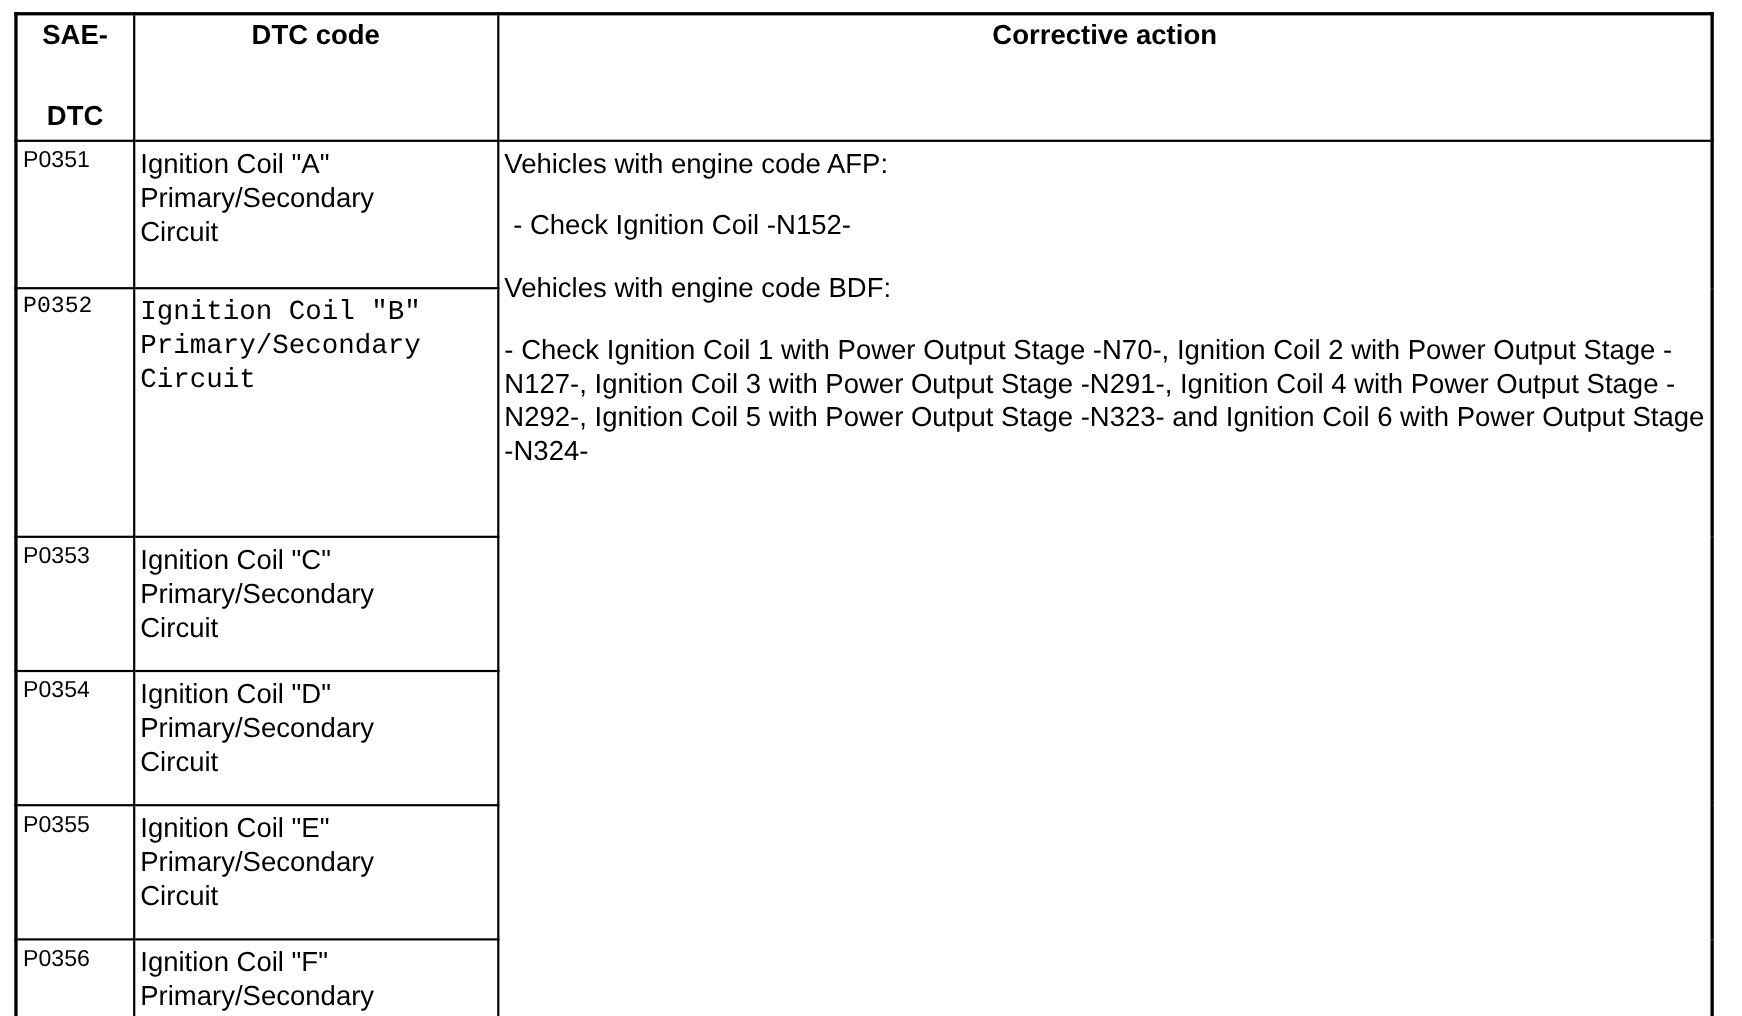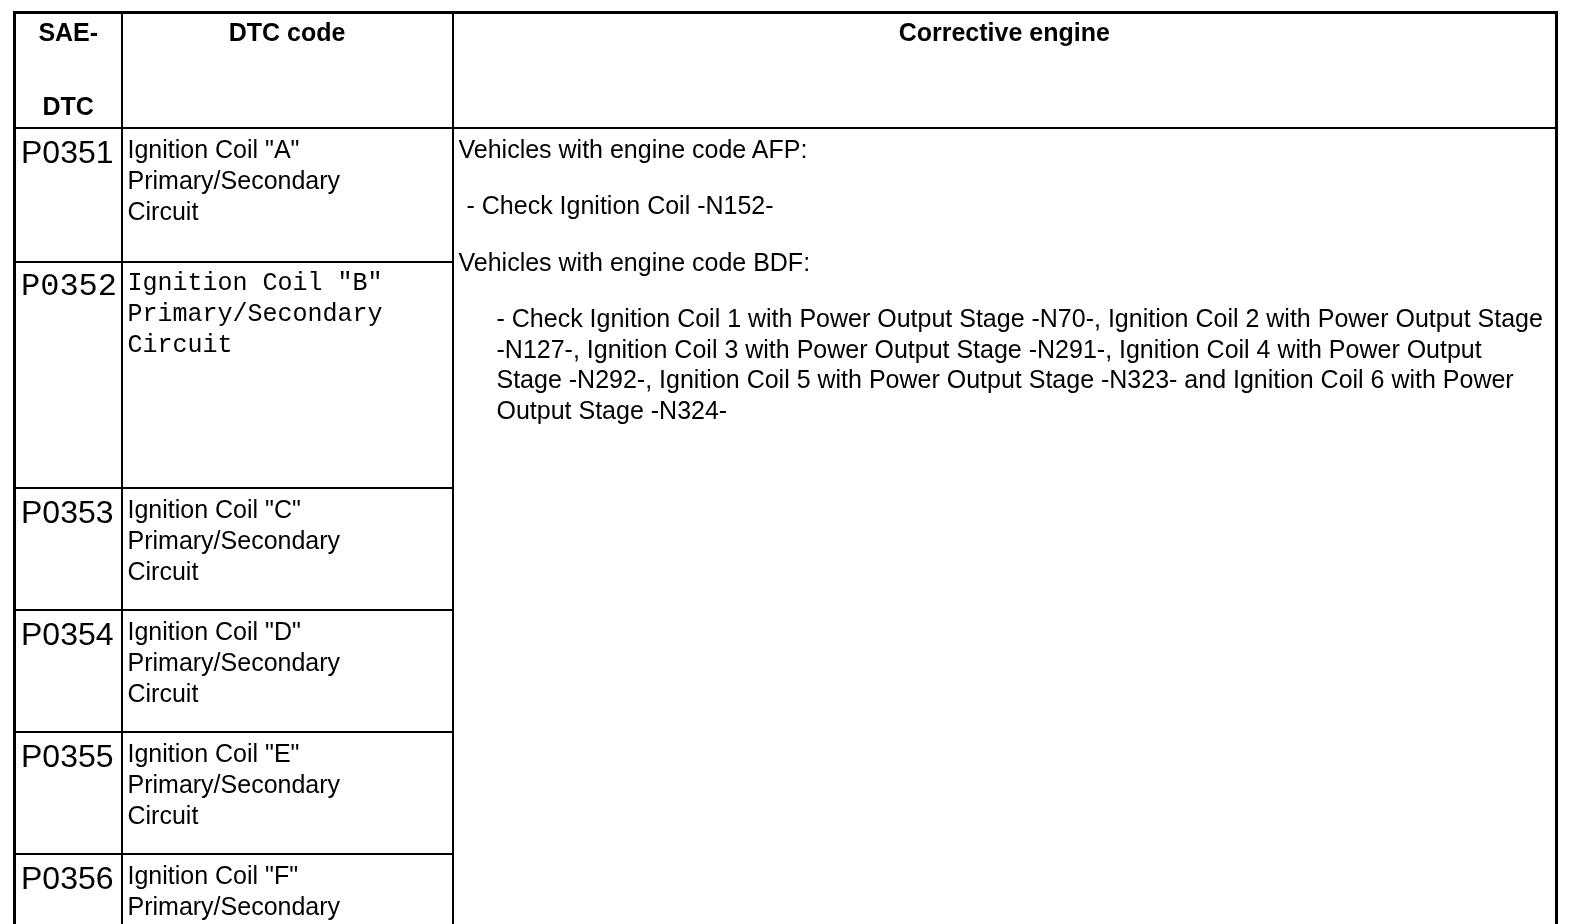--- a/index.html
+++ b/index.html
@@ -64,21 +64,21 @@
   .hdr-sae .l1 { display: block; }
   .hdr-sae .l2 { display: block; margin-top: 48px; }
 
   .hdr-center {
     padding-top: 17px;
     box-sizing: border-box;
   }
 
   
   .code-cell {
-    font-size: 32px;
+    font-size: 21px;
     line-height: 1.18;
     padding: 11px 0 0 14px;
     white-space: nowrap;
   }
 
   .text-cell {
     font-size: 25px;
     line-height: 1.24;
     padding: 11px 0 0 14px;
   }
@@ -87,21 +87,21 @@
   .action-cell {
     font-size: 25px;
     line-height: 1.22;
     padding: 11px 16px 0 14px;
   }
 
   .act-block { margin: 0; }
   .act-head  { display: block; }
   .act-gap   { display: block; height: 26px; }
   .act-item  { display: block; padding-left: 8px; }
-  .act-para  { display: block; margin-left: 38px; }
+  .act-para  { display: block; }
 
   .block-afp { margin-bottom: 0; }
   .block-bdf { margin-top: 26px; }
 
   
   .r1 td { height: 122px; }
   .r2 td { height: 214px; font-family: Liberation Mono, monospace; }
   .r3 td { height: 110px; }
   .r4 td { height: 110px; }
   .r5 td { height: 110px; }
@@ -120,21 +120,21 @@
     </colgroup>
 
     <tbody>
 
       <tr>
         <td class="hdr-cell hdr-sae">
           <span class="l1">SAE-</span>
           <span class="l2">DTC</span>
         </td>
         <td class="hdr-cell hdr-center">DTC code</td>
-        <td class="hdr-cell hdr-center" rowspan="1">Corrective engine</td>
+        <td class="hdr-cell hdr-center" rowspan="1">Corrective action</td>
       </tr>
 
       <tr class="r1">
         <td class="code-cell">P0351</td>
         <td class="text-cell">
           <span class="ln">Ignition Coil "A"</span>
           <span class="ln">Primary/Secondary</span>
           <span class="ln">Circuit</span>
         </td>
         <td class="action-cell" rowspan="6">

